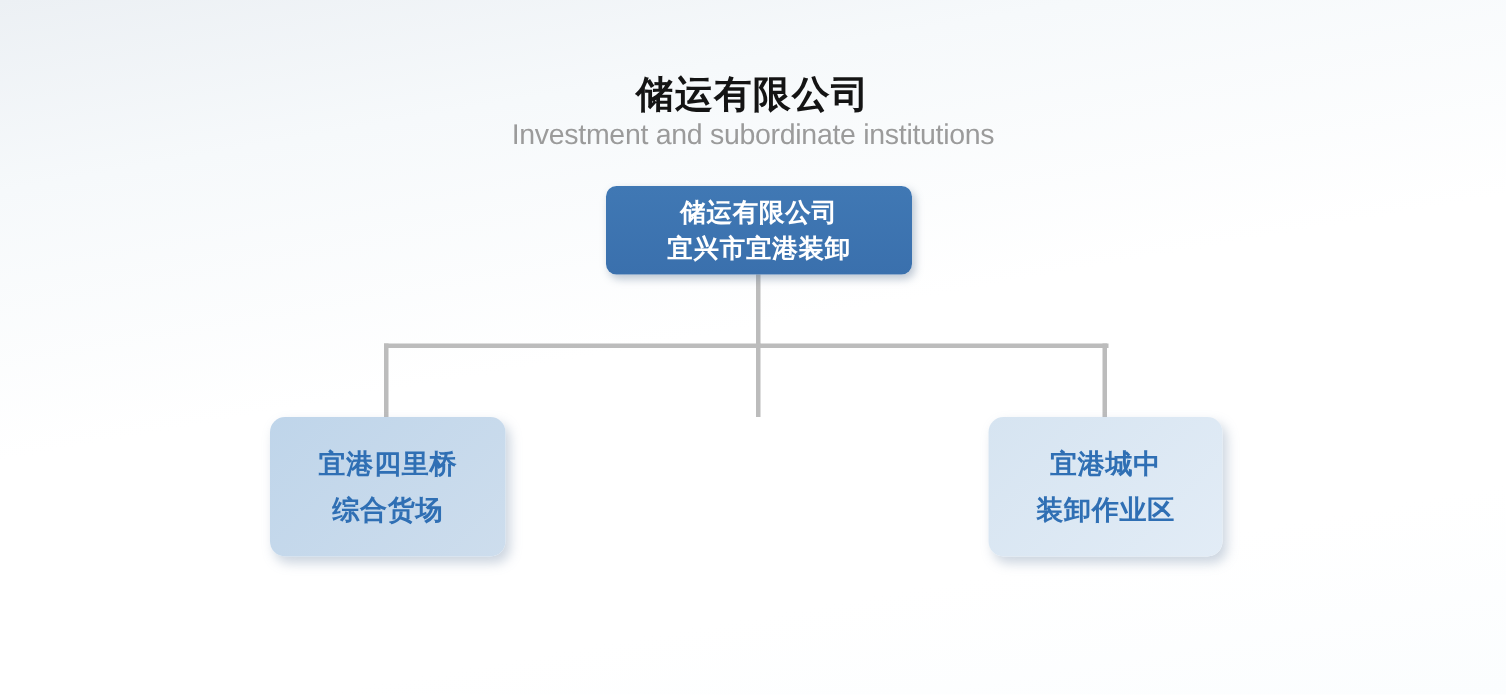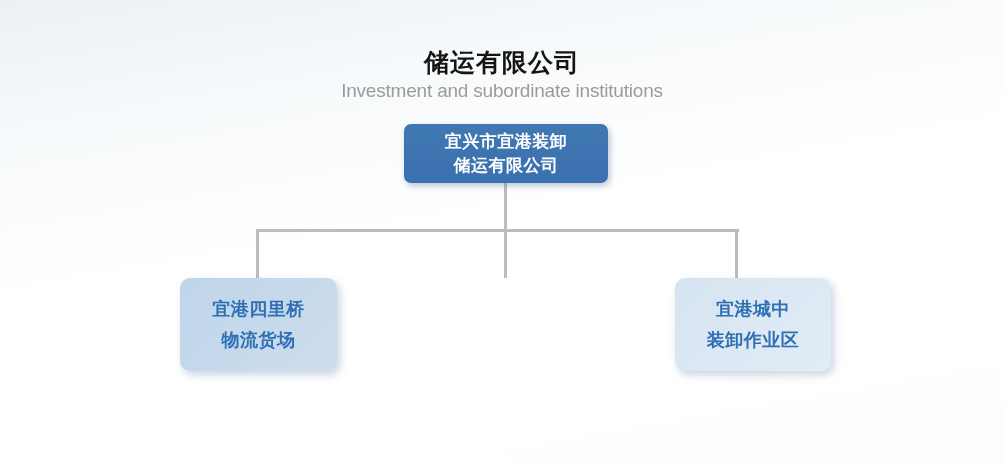--- a/index.html
+++ b/index.html
@@ -41,47 +41,47 @@
   }
   .child{
     top:278px;height:93px;width:156px;
     border-radius:10px;
     color:#2f6fb4;
     font-size:18px;line-height:31px;letter-spacing:0.5px;
     box-shadow:3px 4px 8px rgba(125,148,175,0.40);
   }
   .child-1{left:180px;width:157px;background:linear-gradient(135deg,#bfd5ea 0%,#cddded 100%);}
   .child-2{left:427px;background:linear-gradient(135deg,#cbdcee 0%,#d9e5f1 100%);}
-  .child-3{left:659px;background:linear-gradient(135deg,#d6e4f1 0%,#e2ecf6 100%);margin-left:16px;}
+  .child-3{left:659px;background:linear-gradient(135deg,#d6e4f1 0%,#e2ecf6 100%);}
   .line{position:absolute;background:#bcbcbc;}
   .line.v{width:3px;}
   .line.h{height:3px;}
 </style>
 </head>
 <body>
 
 <div class="stage">
 
   <div class="title">储运有限公司</div>
   <div class="subtitle">Investment and subordinate institutions</div>
 
   <div class="line v" style="left:504px;top:183px;height:47px"></div>
   <div class="line h" style="left:256px;top:229px;width:483px"></div>
   <div class="line v" style="left:256px;top:229px;height:49px"></div>
   <div class="line v" style="left:504px;top:229px;height:49px"></div>
   <div class="line v" style="left:735px;top:229px;height:49px"></div>
 
   <div class="node root">
+    <span>储运有限公司</span>
     <span>宜兴市宜港装卸</span>
-    <span>储运有限公司</span>
   </div>
 
   <div class="node child child-1">
     <span>宜港四里桥</span>
-    <span>物流货场</span>
+    <span>综合货场</span>
   </div>
 
 
   <div class="node child child-3">
     <span>宜港城中</span>
     <span>装卸作业区</span>
   </div>
 
 </div>
 

